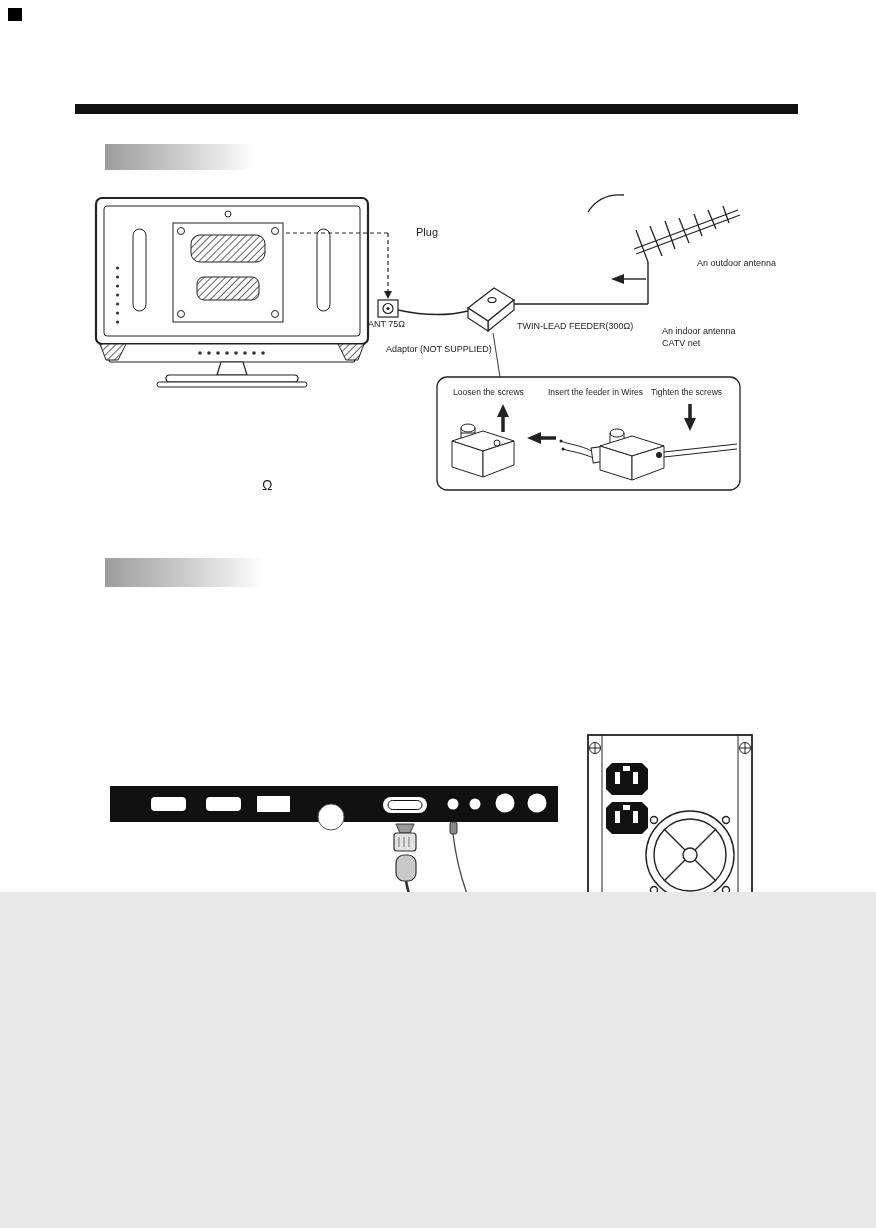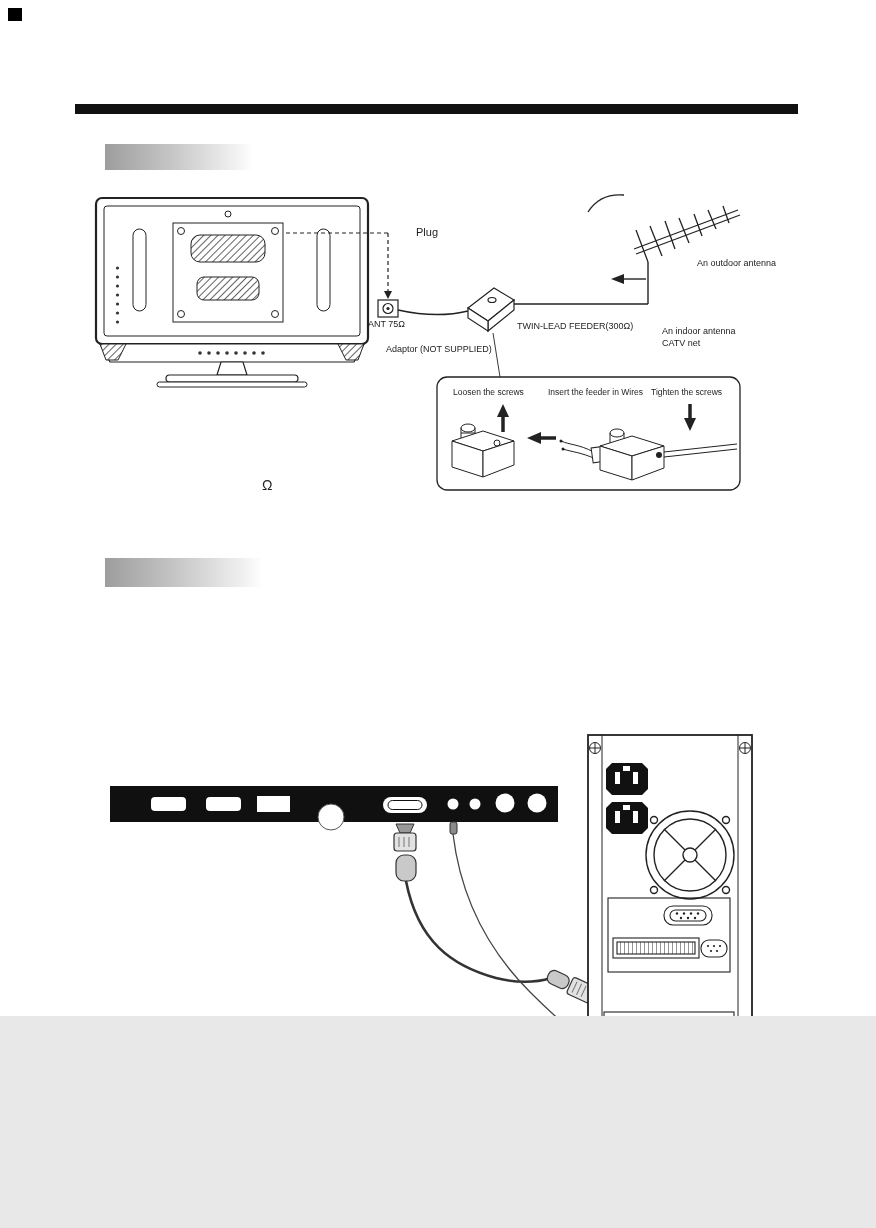--- a/index.html
+++ b/index.html
@@ -1,17 +1,17 @@
 <!DOCTYPE html>
 <html><head>
 <meta charset="utf-8">
 <style>
   html,body { margin:0; padding:0; background:#e8e8e8; }
   .page {
-    position:relative; width:876px; height:1016px; background:#ffffff;
+    position:relative; width:876px; height:892px; background:#ffffff;
     margin:0 auto; overflow:hidden;
     font-family:"Liberation Sans", sans-serif; color:#222;
   }
   .artifact { position:absolute; background:#000; }
   .title-rule { position:absolute; left:75px; top:104px; width:723px; height:10px; background:#111; }
   .section-header {
     position:absolute; height:26px;
     background:linear-gradient(to right,#9d9d9d 0%,#c6c6c6 45%,#eeeeee 85%,#ffffff 100%);
   }
   .sh1 { left:105px; top:144px; width:148px; }

